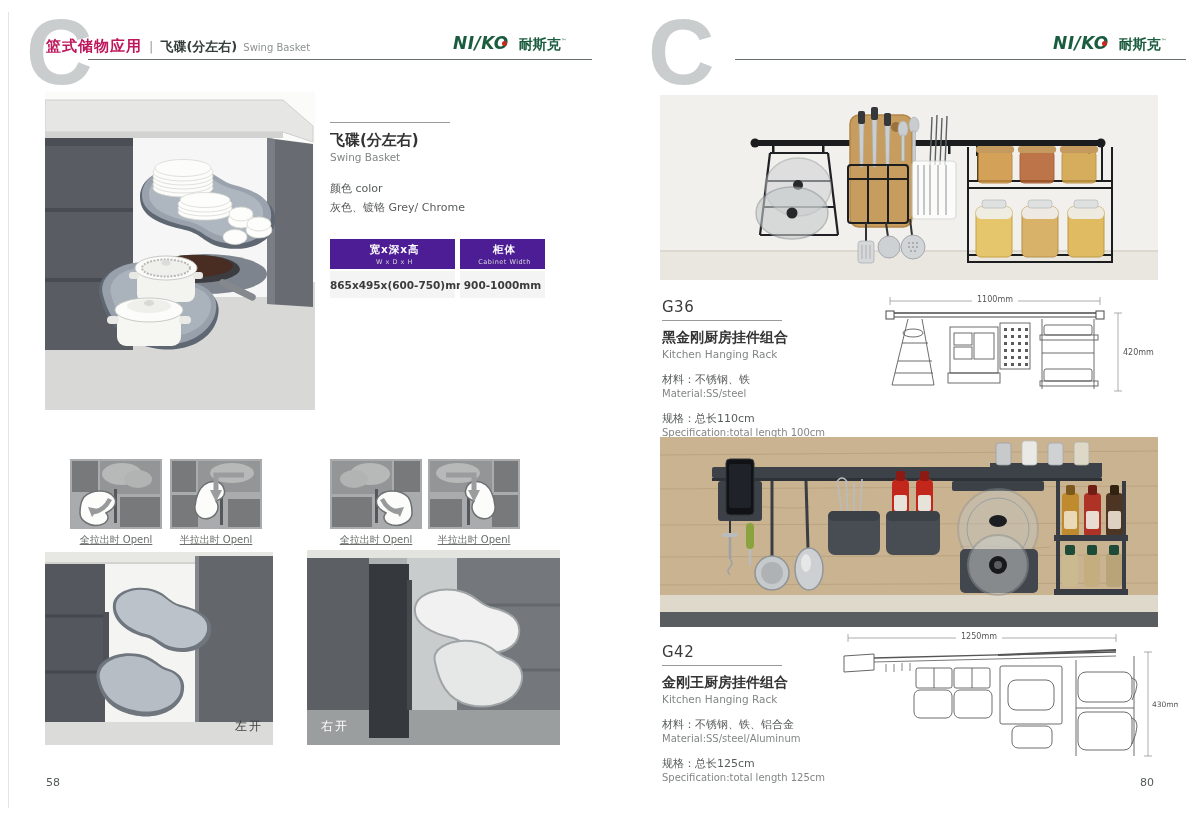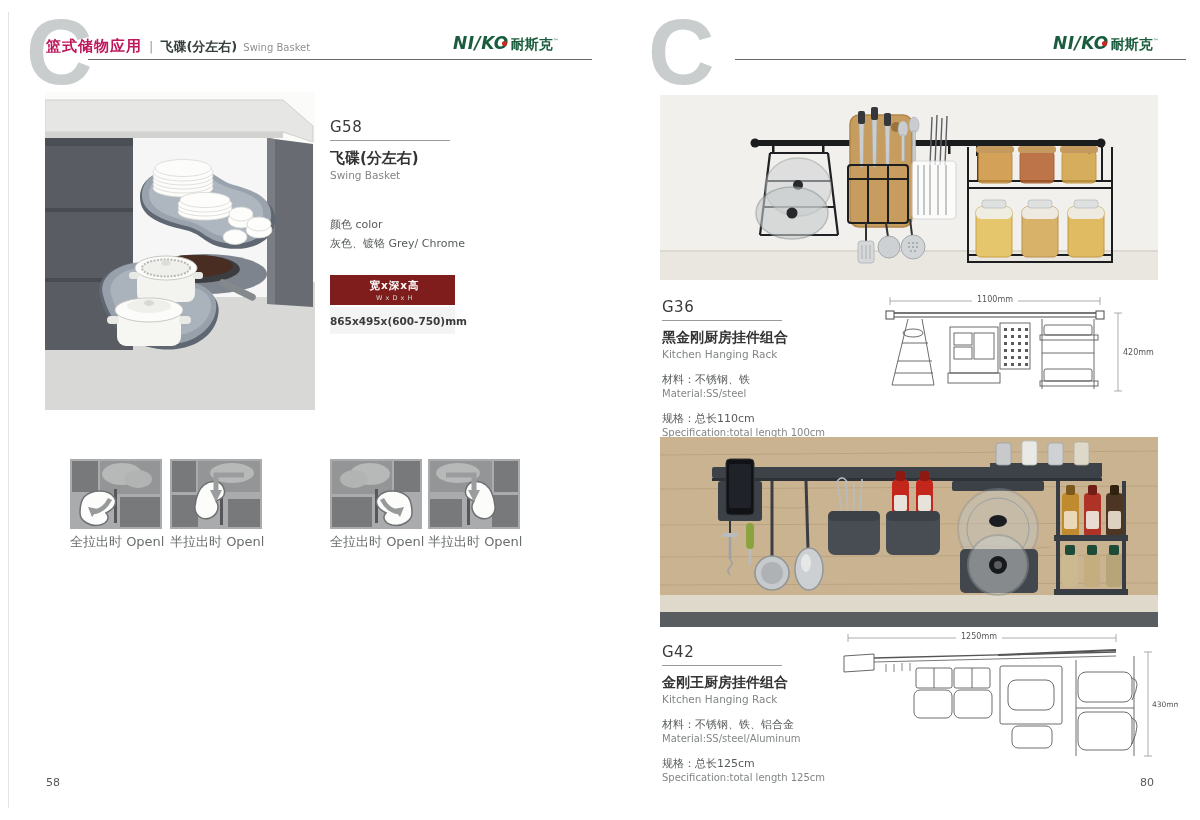--- a/index.html
+++ b/index.html
@@ -15,43 +15,43 @@
   .hdr-sep{font-size:13px;color:#9aa19d;margin:0 7px;font-weight:400;}
   .hdr-cn{font-size:13px;font-weight:700;color:#343f3b;}
   .hdr-cn.green{color:#2e7a57;font-size:14px;}
   .hdr-en{font-size:10px;color:#8d938f;margin-left:6px;}
   .hdr-rule{height:1px;background:#666c68;z-index:2;}
 
   
   .logo{white-space:nowrap;z-index:4;}
   .logo-latin{font-size:17px;font-weight:800;color:#1a5c3e;letter-spacing:.5px;position:relative;font-style:italic;}
   .logo-latin::after{content:"";position:absolute;right:2px;top:8px;width:5px;height:5px;border-radius:50%;background:#c8281e;}
-  .logo-cn{font-size:14px;font-weight:800;color:#1a5c3e;margin-left:2px;}
+  .logo-cn{font-size:14px;font-weight:800;color:#1a5c3e;margin-left:10px;}
   .logo-tm{font-size:6px;color:#1a5c3e;vertical-align:super;}
 
   
   .pcode{font-size:15px;color:#3a3a3a;letter-spacing:.5px;}
   .pcode-rule{width:120px;height:1px;background:#9a9a98;margin-top:4px;}
   .pname-cn{font-size:15px;font-weight:700;color:#333333;margin-top:8px;}
   .pname-cn.sm{font-size:14px;}
   .pname-en{font-size:10.5px;color:#828783;margin-top:1px;}
   .pline{font-size:11px;color:#585d59;margin-top:12px;}
   .pline-en{font-size:10px;color:#828783;margin-top:1px;}
-  .color-label{font-size:11px;color:#585d59;margin-top:36px;}
+  .color-label{font-size:11px;color:#585d59;margin-top:18px;}
   .color-value{font-size:11px;color:#585d59;margin-top:4px;}
 
   .spec-table{display:flex;gap:5px;margin-top:24px;width:215px;}
   .spec-col1{width:125px;flex:0 0 125px;}
   .spec-col2{flex:1;}
-  .spec-head{background:#7f1d1d;color:#ffffff;text-align:center;padding:4px 0 3px 4px;}
+  .spec-head{background:#4c1d95;color:#ffffff;text-align:center;padding:4px 0 3px 4px;}
   .spec-h-cn{font-size:10.5px;font-weight:700;letter-spacing:1px;}
   .spec-h-en{font-size:6.5px;color:#d6d7d6;margin-top:1px;letter-spacing:.5px;}
   .spec-val{background:#f3f4f3;text-align:center;font-size:10.5px;font-weight:700;color:#3b3b3b;padding:8px 0 7px 0;margin-top:2px;white-space:nowrap;}
 
-  .diagram-cap{font-size:13px;color:#6a6f6b;text-align:center;white-space:nowrap;}
+  .diagram-cap{font-size:10px;color:#6a6f6b;text-align:center;white-space:nowrap;text-decoration:underline;}
   .photo-cap-dark{font-size:12px;color:#3e3e3e;letter-spacing:2px;}
   .photo-cap-light{font-size:12px;color:#ffffff;letter-spacing:2px;}
   .page-num{font-size:11px;color:#55585a;}
   svg{display:block;}
   svg text{font-family:"DejaVu Sans","Liberation Sans",sans-serif;}
 </style>
 </head>
 <body>
 
 <div id="sheet">
@@ -121,34 +121,40 @@
       <rect x="72" y="218" width="64" height="36" rx="9" fill="#f6f6f3"></rect>
       <ellipse cx="104" cy="218" rx="34" ry="12" fill="#fcfcfa" stroke="#c9c9c5" stroke-width="1"></ellipse>
       <ellipse cx="104" cy="214" rx="22" ry="7" fill="#efefeb"></ellipse>
       <ellipse cx="104" cy="211" rx="5" ry="3" fill="#d8d8d4"></ellipse>
       <rect x="62" y="224" width="12" height="8" rx="4" fill="#eaeae7"></rect>
       <rect x="134" y="224" width="12" height="8" rx="4" fill="#eaeae7"></rect>
     </g>
   </svg>
 
   <div class="abs" style="left:330px;top:118px;width:230px;">
-    <div class="pcode">G58</div>
     <div class="pcode-rule"></div>
     <div class="pname-cn">飞碟(分左右)</div>
     <div class="pname-en">Swing Basket</div>
     <div class="color-label">颜色 color</div>
     <div class="color-value">灰色、镀铬 Grey/ Chrome</div>
     <div class="spec-table">
       <div class="spec-col1">
         <div class="spec-head">
           <div class="spec-h-cn">宽x深x高</div>
           <div class="spec-h-en">W x D x H</div>
         </div>
         <div class="spec-val">865x495x(600-750)mm</div>
       </div>
+      <div class="spec-col2">
+        <div class="spec-head">
+          <div class="spec-h-cn">柜体</div>
+          <div class="spec-h-en">Cabinet Width</div>
+        </div>
+        <div class="spec-val">900-1000mm</div>
+      </div>
     </div>
   </div>
 
   <svg class="abs" style="left:70px;top:458px;" width="92" height="72" viewBox="0 0 92 70">
     <rect width="92" height="70" fill="#a9abac"></rect>
     <rect x="2" y="2" width="26" height="31" fill="#77797b"></rect>
     <rect x="30" y="2" width="60" height="33" fill="#939596"></rect>
     <ellipse cx="52" cy="15" rx="20" ry="11" fill="#b7b9b8"></ellipse>
     <ellipse cx="68" cy="20" rx="14" ry="9" fill="#b2b4b3"></ellipse>
     <rect x="50" y="38" width="40" height="30" fill="#77797b"></rect>
@@ -195,20 +201,56 @@
       <path d="M34,26 C42,20 52,22 54,30 C56,36 52,40 46,42 C50,47 48,56 40,59 C32,62 24,56 25,47 C26,38 29,30 34,26 Z" fill="#fcfcfb" stroke="#6e7073" stroke-width="1.5"></path>
       <path d="M74,16 L46,16 L46,32" fill="none" stroke="#9a9c9d" stroke-width="5"></path>
       <polygon points="40,31 52,31 46,43" fill="#9a9c9d"></polygon>
     </g>
   </svg>
   <div class="abs diagram-cap" style="left:70px;top:533px;width:92px;">全拉出时 Openl</div>
   <div class="abs diagram-cap" style="left:170px;top:533px;width:92px;">半拉出时 Openl</div>
   <div class="abs diagram-cap" style="left:330px;top:533px;width:92px;">全拉出时 Openl</div>
   <div class="abs diagram-cap" style="left:428px;top:533px;width:92px;">半拉出时 Openl</div>
 
+  <div class="abs" style="left:45px;top:552px;width:228px;height:193px;">
+    <svg width="228" height="193" viewBox="0 0 228 193">
+      <rect width="228" height="193" fill="#f4f4f3"></rect>
+      <rect width="228" height="10" fill="#e7e7e4"></rect>
+      <rect y="10" width="228" height="2" fill="#d2d2cf"></rect>
+      <rect x="150" y="4" width="78" height="178" fill="#63676c"></rect>
+      <rect x="150" y="4" width="4" height="178" fill="#83878c"></rect>
+      <rect x="0" y="12" width="60" height="158" fill="#54585e"></rect>
+      <line x1="0" y1="64" x2="60" y2="64" stroke="#45494f" stroke-width="3"></line>
+      <line x1="0" y1="120" x2="60" y2="120" stroke="#45494f" stroke-width="3"></line>
+      <rect x="0" y="170" width="228" height="23" fill="#dbdcda"></rect>
+      <rect x="58" y="60" width="6" height="70" fill="#4e5257"></rect>
+      <path d="M68,52 C70,38 92,32 110,38 C122,42 124,50 136,53 C156,58 168,66 166,80 C164,95 146,103 128,99 C114,96 112,88 100,85 C82,81 66,68 68,52 Z" fill="#6f767e"></path>
+      <path d="M71,52 C73,40 93,34 109,40 C121,44 123,51 135,55 C152,59 164,66 162,78 C160,91 144,99 128,95 C115,92 113,85 101,82 C85,78 69,66 71,52 Z" fill="#bcc2c9"></path>
+      <path d="M52,128 C48,108 72,98 94,102 C110,105 113,114 124,117 C136,121 142,130 138,143 C132,160 110,168 88,163 C66,158 56,146 52,128 Z" fill="#6f767e"></path>
+      <path d="M55,127 C52,111 74,101 94,105 C109,108 112,116 123,119 C133,122 138,130 135,141 C130,155 110,163 89,158 C69,154 58,143 55,127 Z" fill="#b7bdc4"></path>
+    </svg>
+    <span class="abs photo-cap-dark" style="right:10px;bottom:10px;">左开</span>
+  </div>
+  <div class="abs" style="left:307px;top:550px;width:253px;height:195px;">
+    <svg width="253" height="195" viewBox="0 0 253 195">
+      <rect width="253" height="195" fill="#aeb1b2"></rect>
+      <rect width="253" height="8" fill="#e3e3e0"></rect>
+      <rect x="0" y="8" width="62" height="180" fill="#5c6065"></rect>
+      <rect x="100" y="8" width="60" height="180" fill="#c9cccc"></rect>
+      <rect x="150" y="8" width="103" height="180" fill="#74787c"></rect>
+      <line x1="150" y1="55" x2="253" y2="55" stroke="#64686c" stroke-width="3"></line>
+      <line x1="150" y1="120" x2="253" y2="120" stroke="#64686c" stroke-width="3"></line>
+      <rect x="0" y="160" width="253" height="35" fill="#9b9e9f"></rect>
+      <rect x="62" y="14" width="40" height="174" fill="#35393e"></rect>
+      <rect x="100" y="30" width="5" height="130" fill="#45494d"></rect>
+      <path d="M108,58 C110,42 136,36 156,42 C170,46 172,55 186,58 C204,62 214,70 212,84 C210,98 192,106 174,102 C160,99 158,91 146,88 C126,84 106,74 108,58 Z" fill="#f0f1f0" stroke="#9fa4a6" stroke-width="2"></path>
+      <path d="M128,112 C124,96 148,88 170,92 C186,95 188,104 200,108 C212,112 218,122 214,134 C208,152 184,160 162,155 C140,150 132,132 128,112 Z" fill="#e6e8e7" stroke="#9fa4a6" stroke-width="2"></path>
+    </svg>
+    <span class="abs photo-cap-light" style="left:14px;bottom:10px;">右开</span>
+  </div>
 
   <div class="abs page-num" style="left:46px;top:776px;">58</div>
 
   <div class="abs c-mark" style="left:648px;top:6px;">C</div>
   <div class="abs hdr-rule" style="left:735px;top:59px;width:451px;"></div>
   <div class="abs logo" style="left:1053px;top:33px;">
     <span class="logo-latin">NI/KO</span><span class="logo-cn">耐斯克</span><sup class="logo-tm">™</sup>
   </div>
 
   <svg class="abs" style="left:660px;top:95px;" width="498" height="185" viewBox="0 0 498 185">

